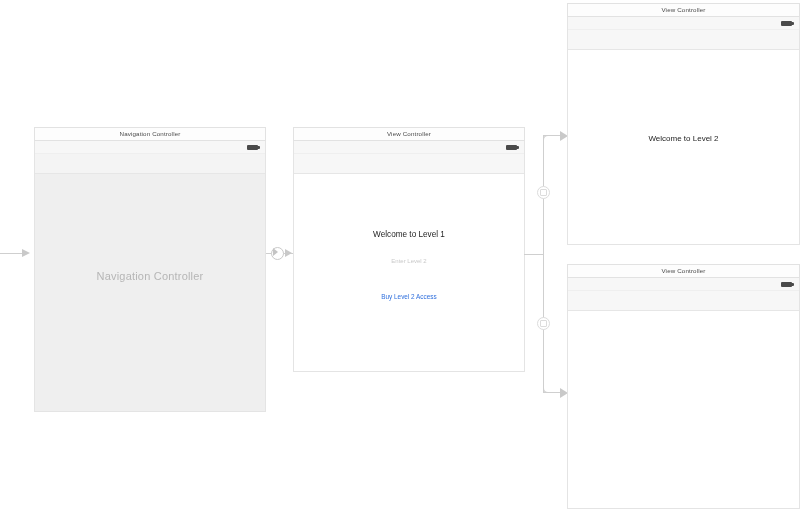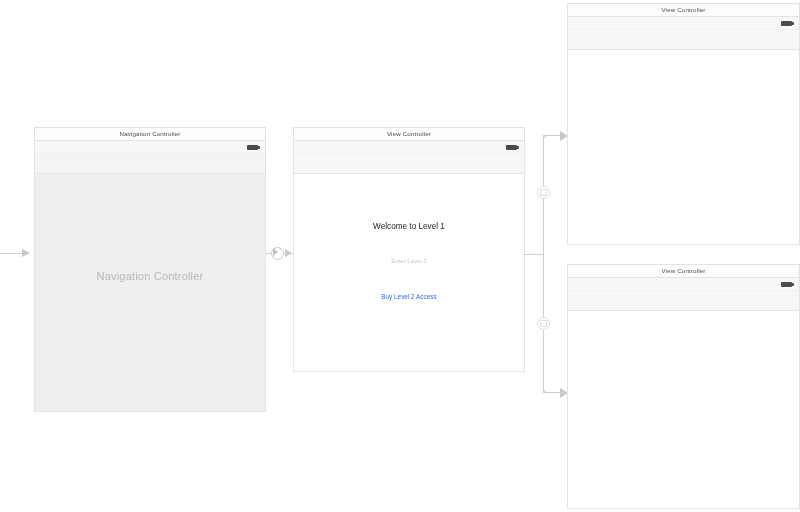--- a/index.html
+++ b/index.html
@@ -136,21 +136,21 @@
     top: 33px; bottom: 0;
     background: #ffffff;
   }
   .vc-label {
     position: absolute;
     left: 0; right: 0;
     text-align: center;
     font-family: "Liberation Sans", sans-serif;
   }
   .label-welcome1 {
-    top: 48px;
+    top: 56px;
     font-size: 8.2px;
     color: #242424;
   }
   .label-enter {
     top: 84px;
     font-size: 6px;
     color: #c9c9c9;
   }
   .label-buy {
     top: 119px;
@@ -396,20 +396,23 @@
 
   <div class="scene" id="scene-level2">
     <div class="scene-titlebar">
       <span class="scene-title">View Controller</span>
     </div>
     <div class="scene-body">
       <div class="statusbar">
         <div class="battery"></div>
       </div>
       <div class="navbar-strip"></div>
+      <div class="vc-content">
+        <div class="vc-label label-welcome2">Welcome to Level 2</div>
+      </div>
     </div>
   </div>
 
   <div class="scene" id="scene-level2-alt">
     <div class="scene-titlebar">
       <span class="scene-title">View Controller</span>
     </div>
     <div class="scene-body">
       <div class="statusbar">
         <div class="battery"></div>

